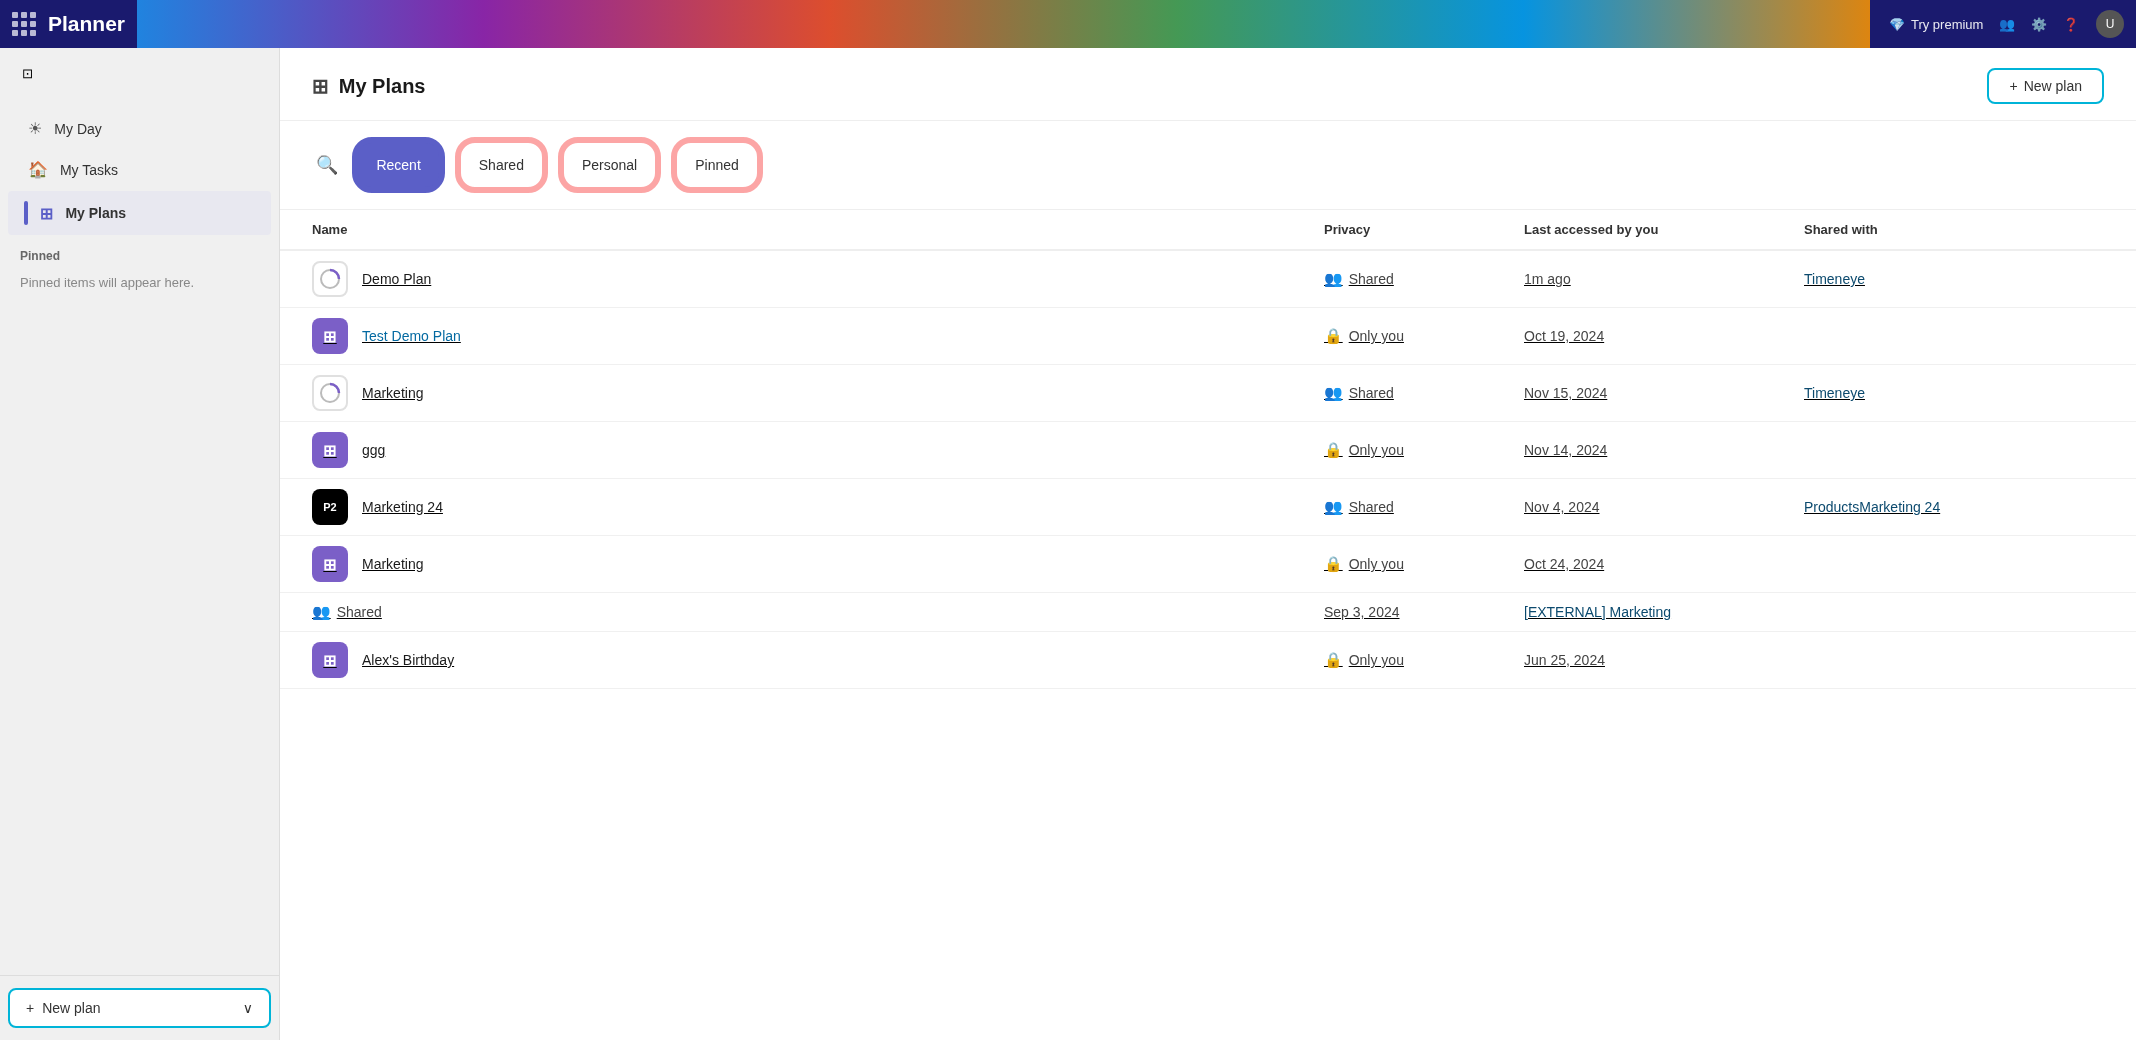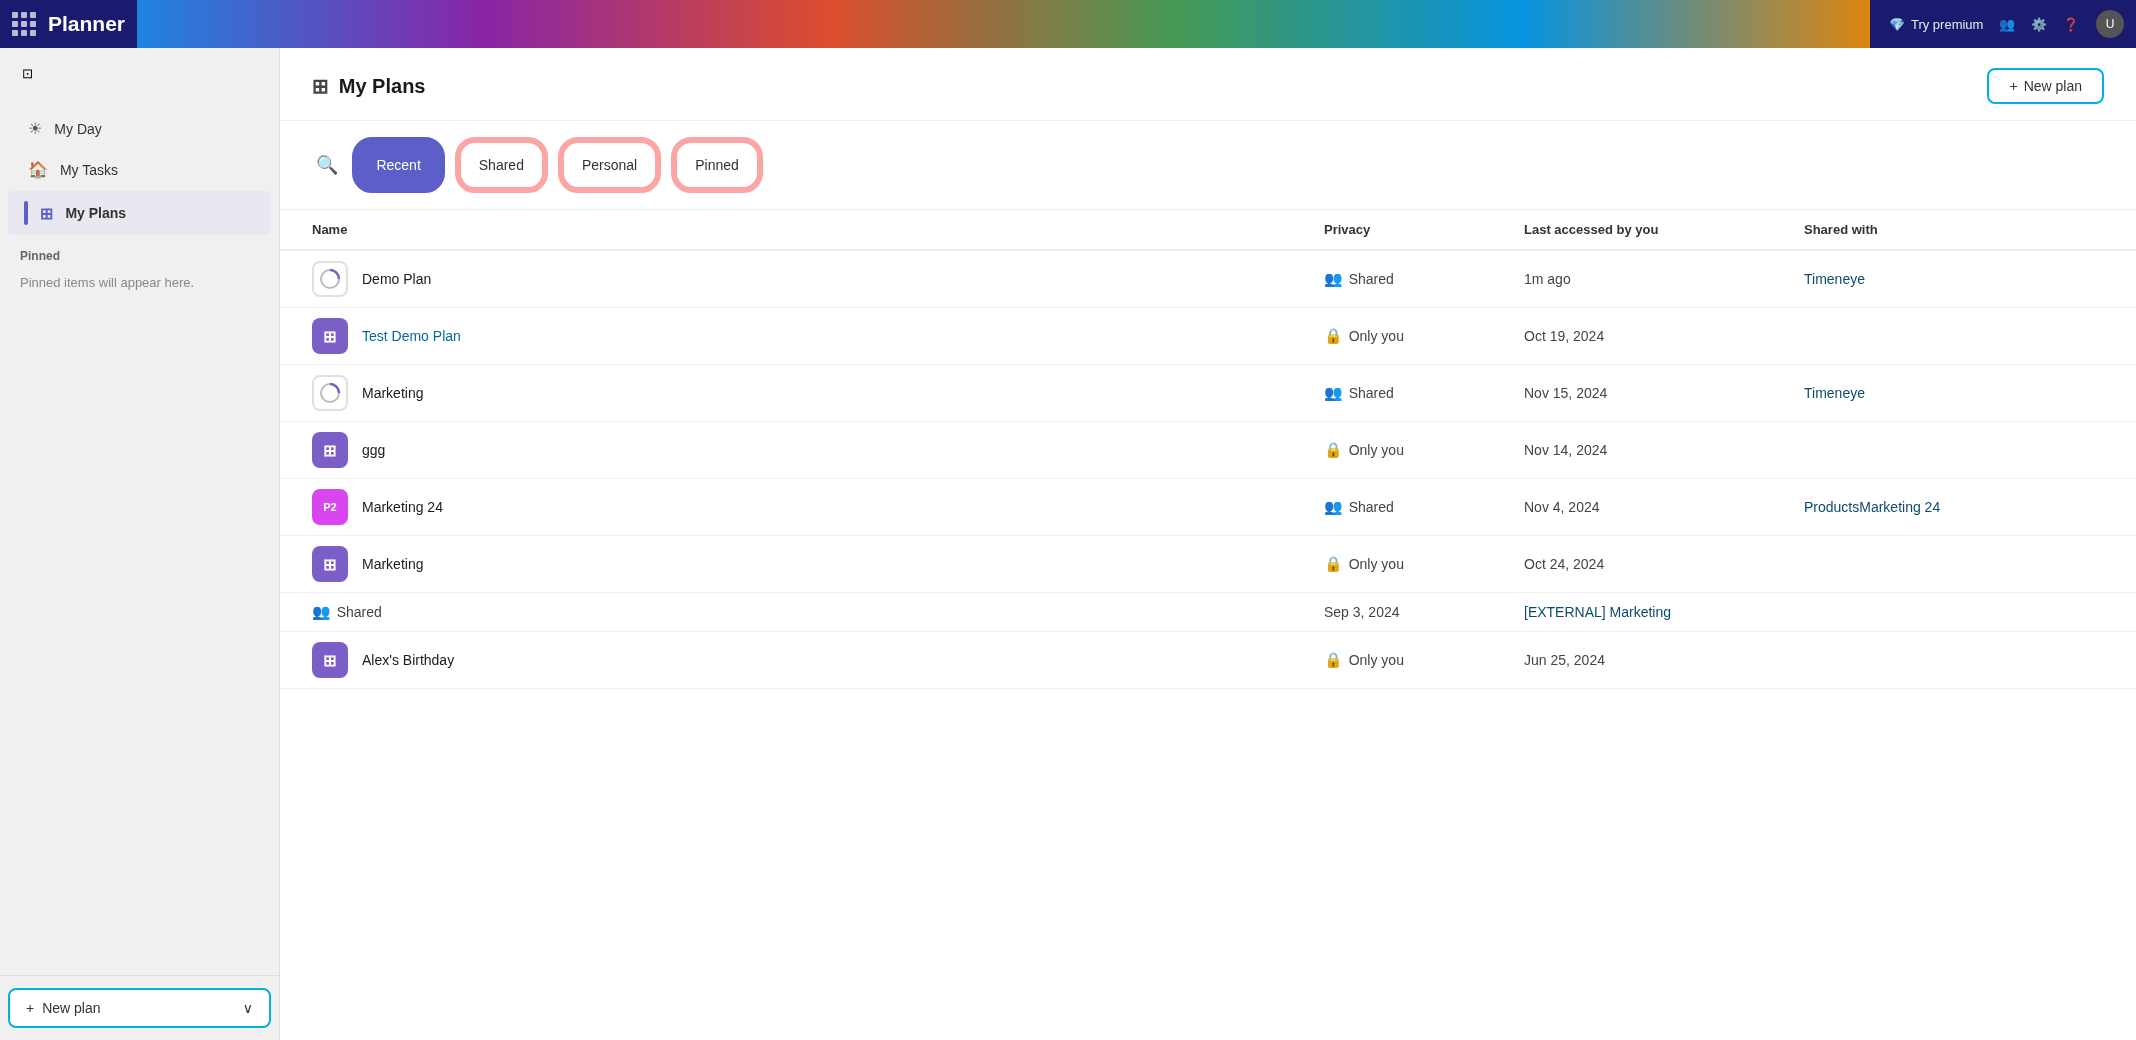--- a/index.html
+++ b/index.html
@@ -74,21 +74,21 @@
     
     .filter-bar { display: flex; align-items: center; gap: 10px; padding: 16px 32px; border-bottom: 1px solid #eee; }
     .search-icon-btn { background: none; border: none; cursor: pointer; font-size: 18px; color: #555; padding: 4px; }
     .filter-tab {
       padding: 14px 18px; border-radius: 20px; font-size: 14px; cursor: pointer;
       border: 6px solid #fca5a5; background: white; color: #333;
     }
     .filter-tab.active { background: #5b5fc7; color: white; border-color: #5b5fc7; }
 
     
-    .plans-table { width: 100%; }
+    .plans-table { width: 100%; text-decoration: underline; }
     .table-header {
       display: grid; grid-template-columns: 1fr 200px 280px 300px;
       padding: 12px 32px; border-bottom: 2px solid #eee;
       font-size: 13px; font-weight: 700; color: #333;
     }
     .table-row {
       display: grid; grid-template-columns: 1fr 200px 280px 300px;
       padding: 10px 32px; border-bottom: 1px solid #f0f0f0;
       align-items: center; font-size: 14px;
     }
@@ -253,21 +253,21 @@
     </div>
     <div class="privacy-cell">
       <span style="font-size:15px;color:#666;">🔒</span>
       <span>Only you</span>
     </div>
     <div class="last-accessed">Nov 14, 2024</div>
     <div class="shared-with"></div>
   </div>
         <div class="table-row">
     <div class="plan-name-cell">
-      <div style="width:36px;height:36px;border-radius:8px;display:flex;align-items:center;justify-content:center;background:#d946ef;border:none;color:white;flex-shrink:0;">
+      <div style="width:36px;height:36px;border-radius:8px;display:flex;align-items:center;justify-content:center;background:#000000;border:none;color:white;flex-shrink:0;">
         <span style="font-size:11px;font-weight:700;">P2</span>
       </div>
       <span style="font-size:14px;color:#1a1a1a;">Marketing 24</span>
     </div>
     <div class="privacy-cell">
       <span style="font-size:15px;color:#666;">👥</span>
       <span>Shared</span>
     </div>
     <div class="last-accessed">Nov 4, 2024</div>
     <div class="shared-with">ProductsMarketing 24</div>

